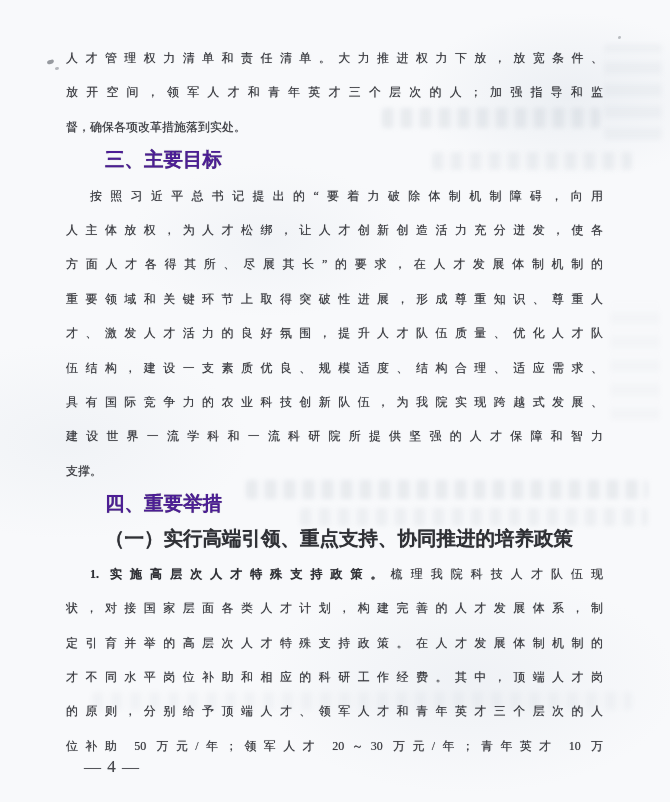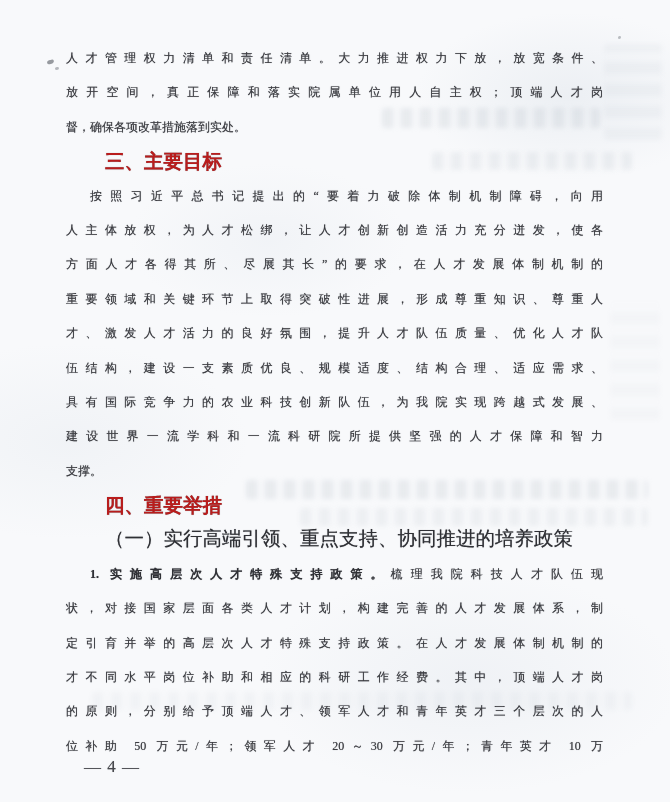--- a/index.html
+++ b/index.html
@@ -32,27 +32,27 @@
     line-height: 34.4px;
     font-size: 12px;
     color: #3c3d42;
     text-align: justify;
     text-shadow: 0 0 0.7px rgba(70,72,78,0.75);
     white-space: nowrap;
   }
   .ln.j { text-align-last: justify; white-space: normal; }
   .ln.ind { text-indent: 2em; }
   .ln.hd {
-    font-family: Liberation Sans, sans-serif;
+    font-family: Liberation Mono, monospace;
     font-weight: 700;
-    color: #b91c1c;
+    color: #4c1d95;
     font-size: 19.5px;
   }
   .ln.kai {
-    font-weight: 400;
+    font-weight: 700;
     color: #2f3035;
     font-size: 19.5px;
   }
   .ln .b { font-weight: 700; color: #303136; }
   .pagenum {
     position: absolute;
     left: 84px;
     top: 757px;
     font-size: 17px;
     color: #46474c;
@@ -102,21 +102,21 @@
 <div class="smudge sm4"></div>
 <div class="smudge sm5"></div>
 <div class="smudge sm6"></div>
 <div class="smudge sm7"></div>
 <div class="speck sp1"></div>
 <div class="speck sp2"></div>
 <div class="speck sp3"></div>
 
 <div class="textblock">
   <div class="ln j">人才管理权力清单和责任清单。大力推进权力下放，放宽条件、</div>
-  <div class="ln j">放开空间，真正保障和落实院属单位用人自主权；顶端人才岗</div>
+  <div class="ln j">放开空间，领军人才和青年英才三个层次的人；加强指导和监</div>
   <div class="ln">督，确保各项改革措施落到实处。</div>
   <div class="ln hd ind">三、主要目标</div>
   <div class="ln j ind">按照习近平总书记提出的“要着力破除体制机制障碍，向用</div>
   <div class="ln j">人主体放权，为人才松绑，让人才创新创造活力充分迸发，使各</div>
   <div class="ln j">方面人才各得其所、尽展其长”的要求，在人才发展体制机制的</div>
   <div class="ln j">重要领域和关键环节上取得突破性进展，形成尊重知识、尊重人</div>
   <div class="ln j">才、激发人才活力的良好氛围，提升人才队伍质量、优化人才队</div>
   <div class="ln j">伍结构，建设一支素质优良、规模适度、结构合理、适应需求、</div>
   <div class="ln j">具有国际竞争力的农业科技创新队伍，为我院实现跨越式发展、</div>
   <div class="ln j">建设世界一流学科和一流科研院所提供坚强的人才保障和智力</div>

